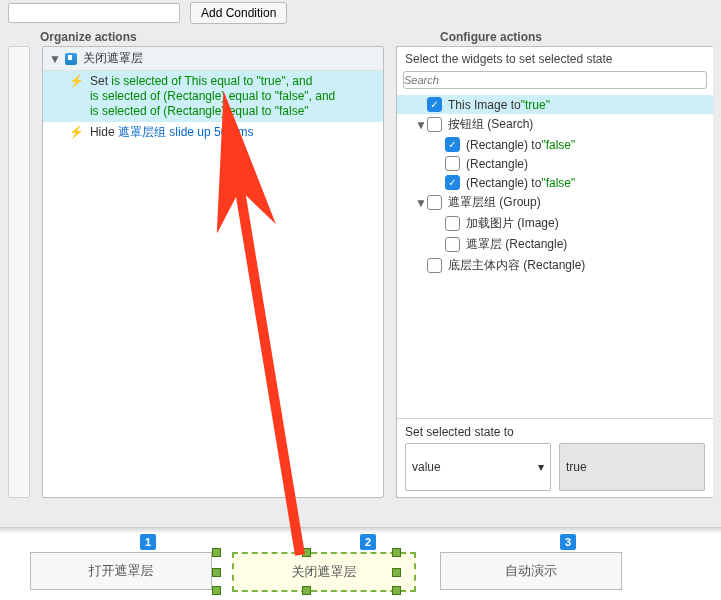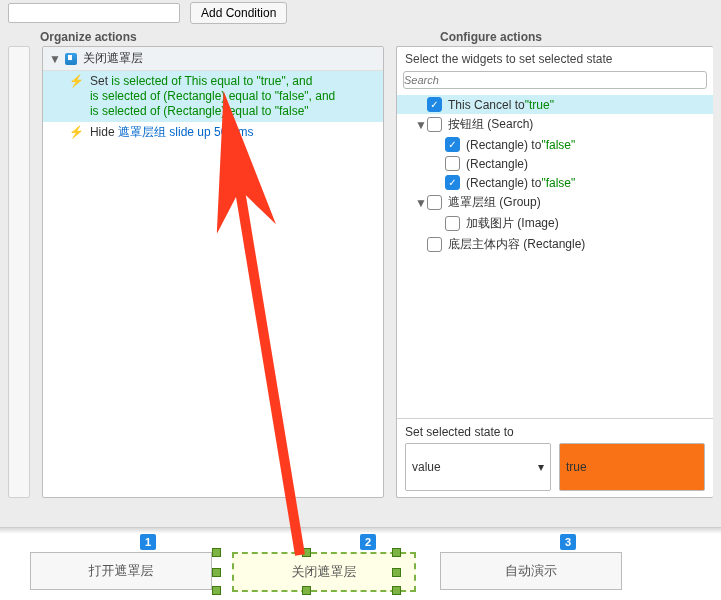--- a/index.html
+++ b/index.html
@@ -37,21 +37,21 @@
   .tree-row.ind1{padding-left:18px;}
   .tree-row.ind2{padding-left:36px;align-items:center;}
   .cb{width:13px;height:13px;border:1px solid #888;border-radius:3px;margin-right:6px;background:#fff;display:inline-flex;align-items:center;justify-content:center;font-size:10px;color:#fff;}
   .cb.on{background:#1f88e5;border-color:#1f88e5;}
   .cb.on::after{content:"✓";}
   .green{color:#008800;}
   .config-bottom{border-top:1px solid #d0d0d0;padding:6px 8px;}
   .config-bottom .lab2{font-size:12px;margin-bottom:4px;}
   .config-bottom .row{display:flex;gap:8px;}
   .selectish{flex:1;border:1px solid #bbb;background:#fff;border-radius:2px;padding:3px 6px;display:flex;justify-content:space-between;align-items:center;font-size:12px;}
-  .inputish{flex:1;border:1px solid #bbb;background:#f97316;border-radius:2px;padding:16px 6px;font-size:12px;}
+  .inputish{flex:1;border:1px solid #bbb;background:#e5e5e5;border-radius:2px;padding:16px 6px;font-size:12px;}
   .dialog-buttons{display:flex;justify-content:flex-end;padding:10px 8px 0 0;}
   .dialog-buttons .btn{border:1px solid #bbb;background:linear-gradient(#fff,#eee);border-radius:4px;padding:4px 18px;font-size:12px;}
   .canvas-area{position:absolute;left:0;right:0;bottom:0;height:72px;background:#fff;border-top:1px solid #ccc;}
   .shadow{position:absolute;left:0;right:0;top:0;height:6px;background:linear-gradient(rgba(0,0,0,.15),transparent);}
   .tab-block{position:absolute;height:36px;line-height:36px;text-align:center;border:1px solid #bbb;background:#f7f7f7;font-size:13px;color:#555;top:24px;margin-left:16px;}
   .tab-block.t1{left:14px;width:180px;}
   .tab-block.t2{left:216px;width:180px;border:2px dashed #7cb342;background:#ffffe8;}
   .tab-block.t3{left:424px;width:180px;}
   .handle{position:absolute;width:7px;height:7px;background:#7cb342;border:1px solid #3f7a12;}
   .badge{position:absolute;width:16px;height:16px;background:#1f88e5;color:#fff;font-size:11px;border-radius:2px;display:flex;align-items:center;justify-content:center;font-weight:bold;}
@@ -102,21 +102,21 @@
 
     <div class="panel right">
       <div class="header">Select the widgets to set selected state</div>
       <div class="search-row">
         <input placeholder="Search" style="">
       </div>
       <div class="tree">
         <div class="tree-row ind1 sel">
           <span class="tri blank">▼</span>
             <span class="cb on"></span>
-          <span>This Cancel to </span>
+          <span>This Image to </span>
             <span class="green">"true"</span>
         </div>
         <div class="tree-row ind1">
           <span class="tri">▼</span>
             <span class="cb"></span>
           <span>按钮组 (Search)</span>
         </div>
         <div class="tree-row ind2">
           <span class="tri blank">▼</span>
             <span class="cb on"></span>
@@ -136,20 +136,25 @@
         </div>
         <div class="tree-row ind1">
           <span class="tri">▼</span>
             <span class="cb"></span>
           <span>遮罩层组 (Group)</span>
         </div>
         <div class="tree-row ind2">
           <span class="tri blank">▼</span>
             <span class="cb"></span>
           <span>加载图片 (Image)</span>
+        </div>
+        <div class="tree-row ind2">
+          <span class="tri blank">▼</span>
+            <span class="cb"></span>
+          <span>遮罩层 (Rectangle)</span>
         </div>
         <div class="tree-row ind1">
           <span class="tri blank">▼</span>
             <span class="cb"></span>
           <span>底层主体内容 (Rectangle)</span>
         </div>
       </div>
       <div class="config-bottom">
         <div class="lab2">Set selected state to</div>
         <div class="row">

